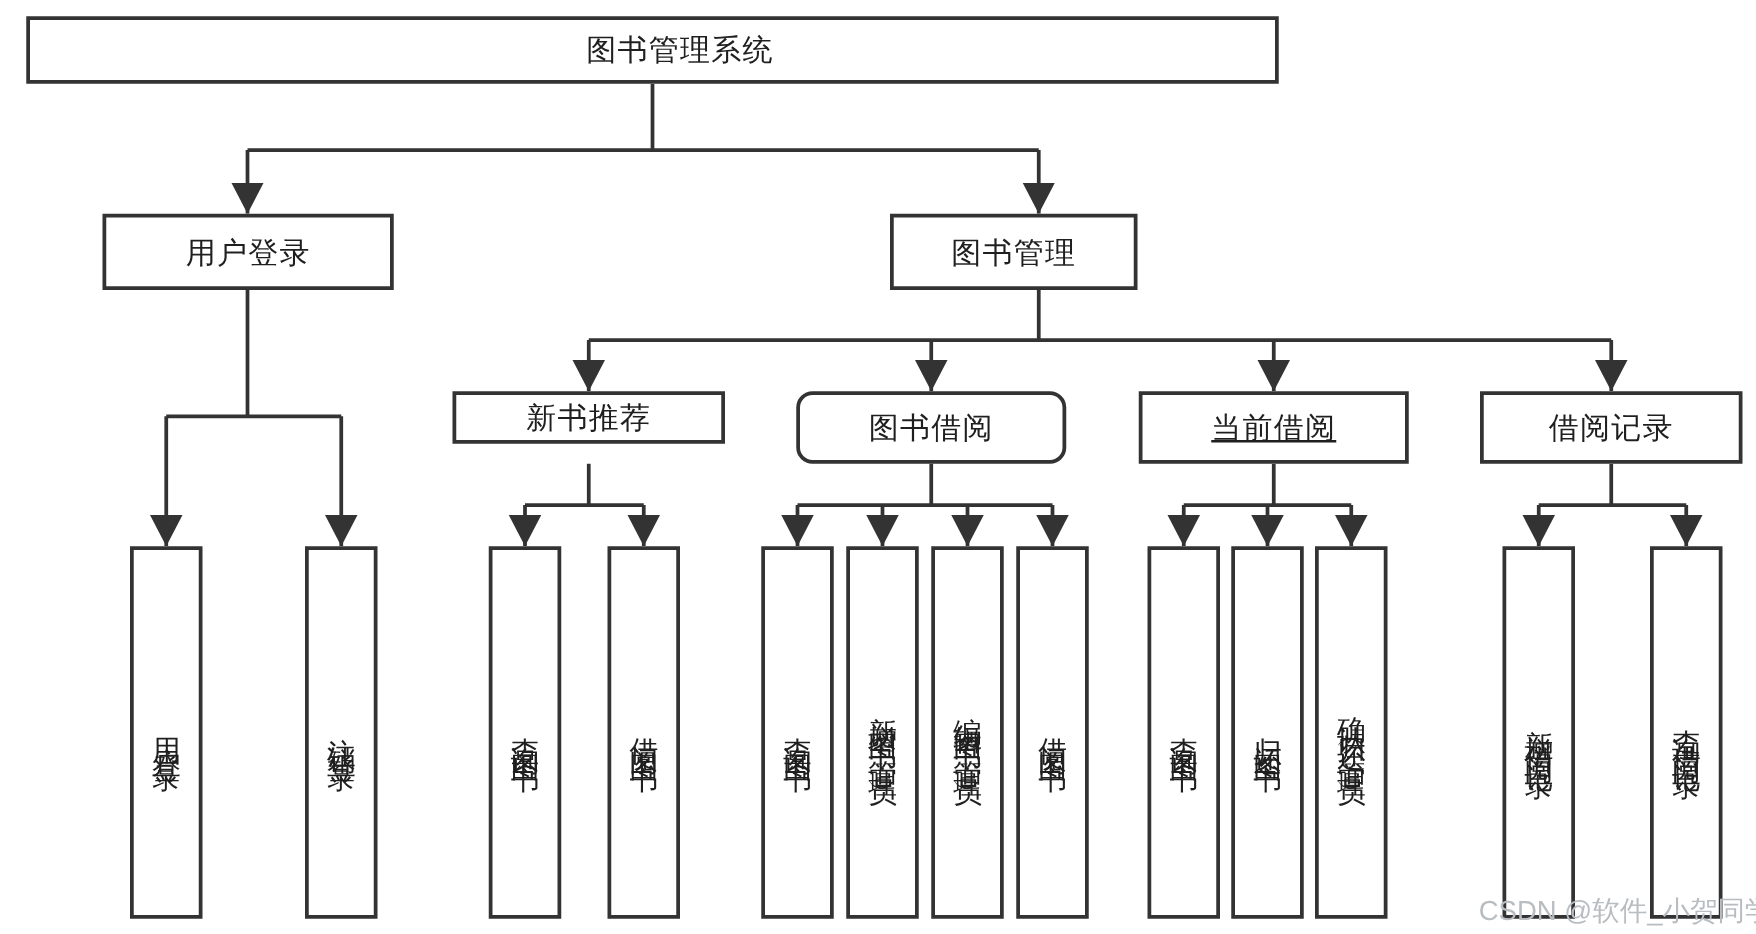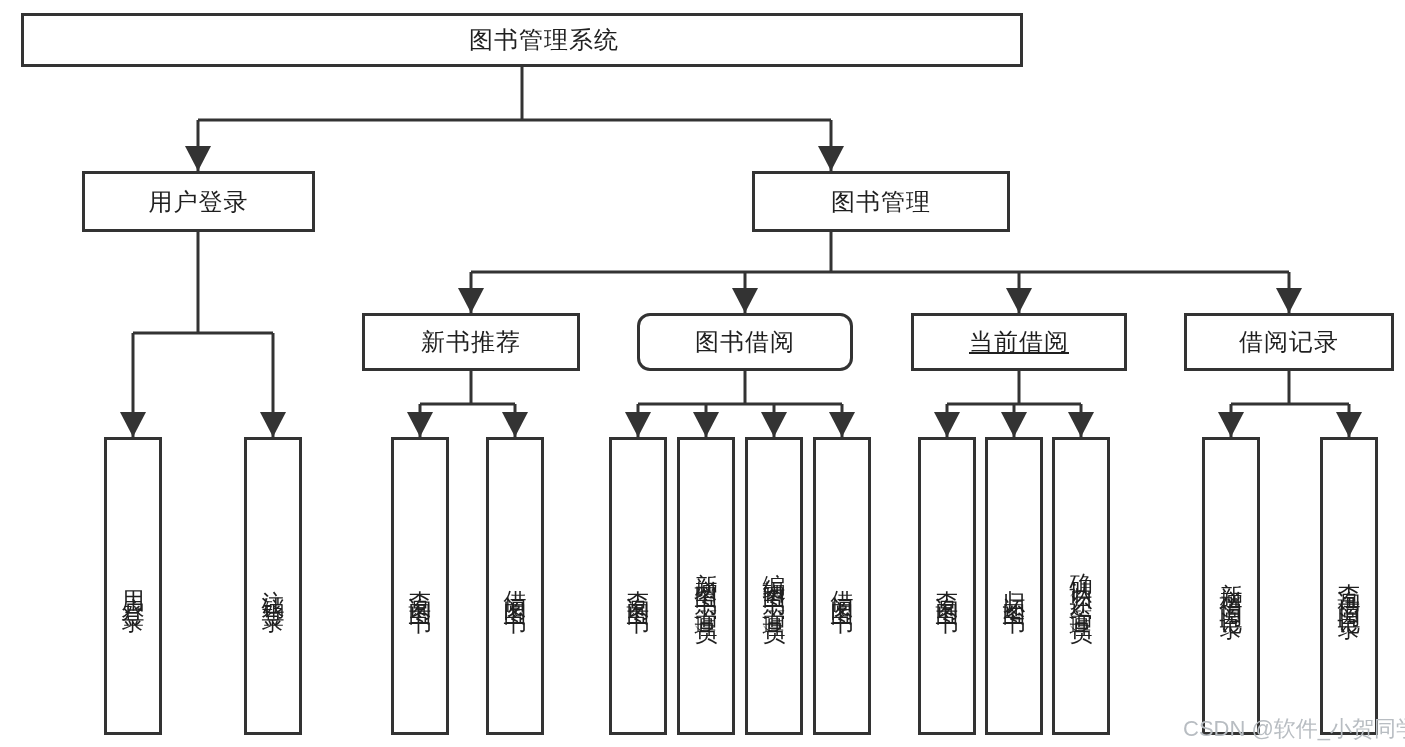--- a/index.html
+++ b/index.html
@@ -109,23 +109,23 @@
 
     <path d="M1289 371 V404"></path>
     <path d="M1231 404 H1349"></path>
     <path d="M1231 404 V437" marker-end="url(#arw)"></path>
     <path d="M1349 404 V437" marker-end="url(#arw)"></path>
   </svg>
 
   <div class="node hbox" style="left:21px; top:13px; width:1002px; height:54px;padding-left:44px;">图书管理系统</div>
 
   <div class="node hbox" style="left:82px; top:171px; width:233px; height:61px;">用户登录</div>
-  <div class="node hbox" style="left:712px; top:171px; width:258px; height:61px;margin-left:40px;">图书管理</div>
+  <div class="node hbox" style="left:712px; top:171px; width:198px; height:61px;">图书管理</div>
 
-  <div class="node hbox" style="left:362px; top:313px; width:218px; height:58px;">新书推荐</div>
+  <div class="node hbox" style="left:362px; top:313px; width:218px; height:42px;">新书推荐</div>
   <div class="node hbox" style="left:637px; top:313px; width:216px; height:58px;border-radius:13px;">图书借阅</div>
   <div class="node hbox" style="left:911px; top:313px; width:216px; height:58px;text-decoration:underline;">当前借阅</div>
   <div class="node hbox" style="left:1184px; top:313px; width:210px; height:58px;">借阅记录</div>
 
   <div class="node vbox" style="left:104px; top:437px; width:58px; height:298px;">用户登录</div>
   <div class="node vbox" style="left:244px; top:437px; width:58px; height:298px;">注销登录</div>
 
   <div class="node vbox" style="left:391px; top:437px; width:58px; height:298px;">查询图书</div>
   <div class="node vbox" style="left:486px; top:437px; width:58px; height:298px;">借阅图书</div>
 

